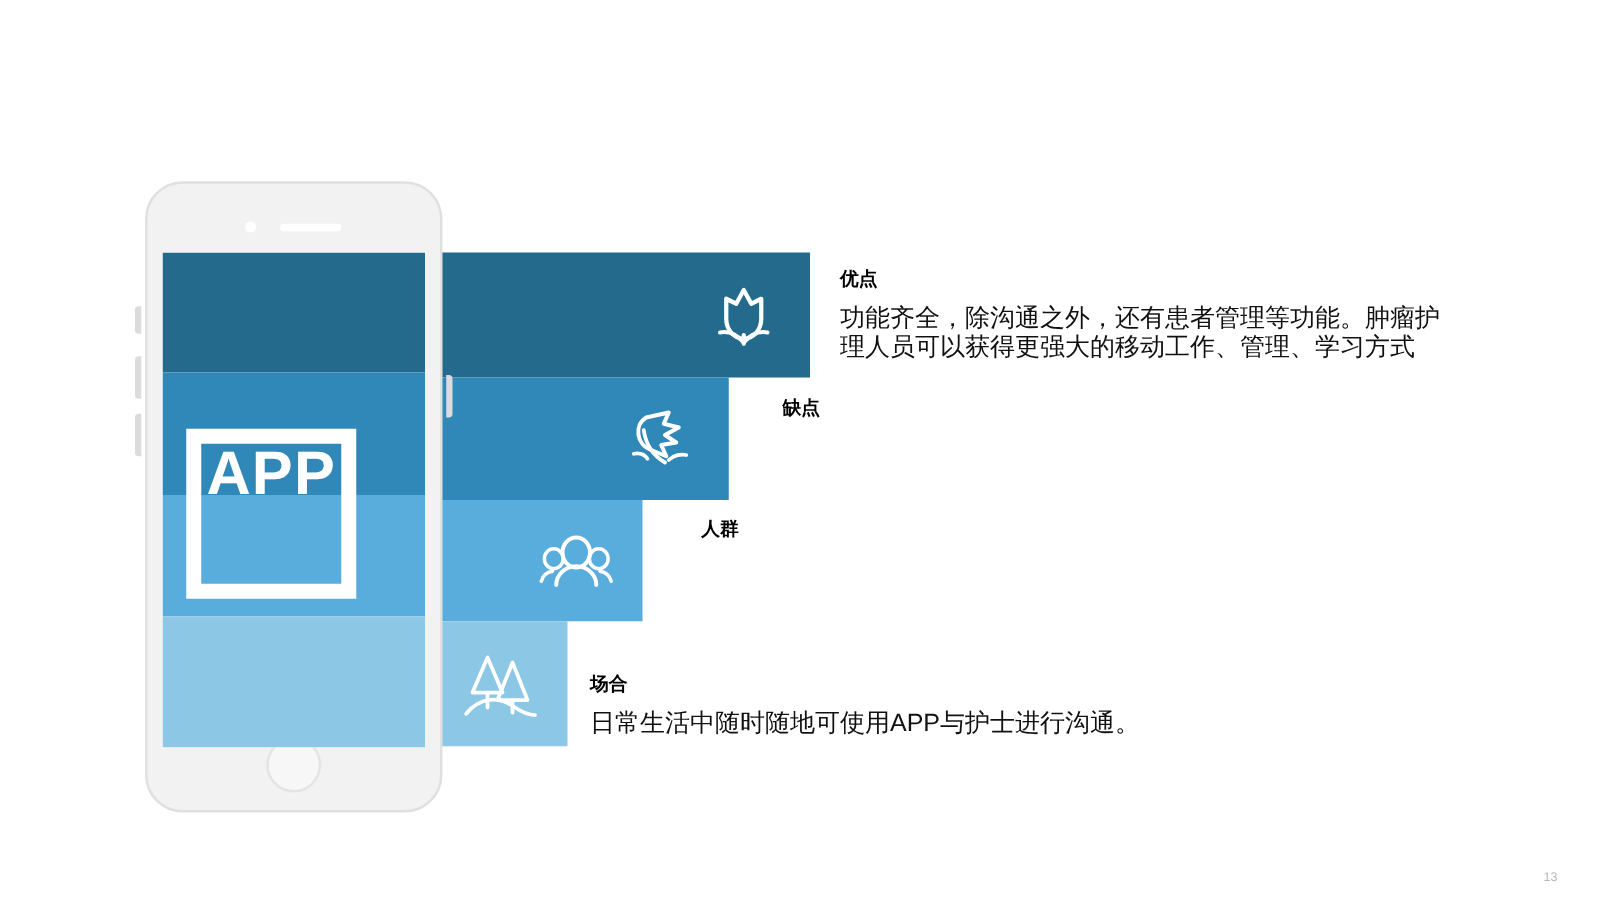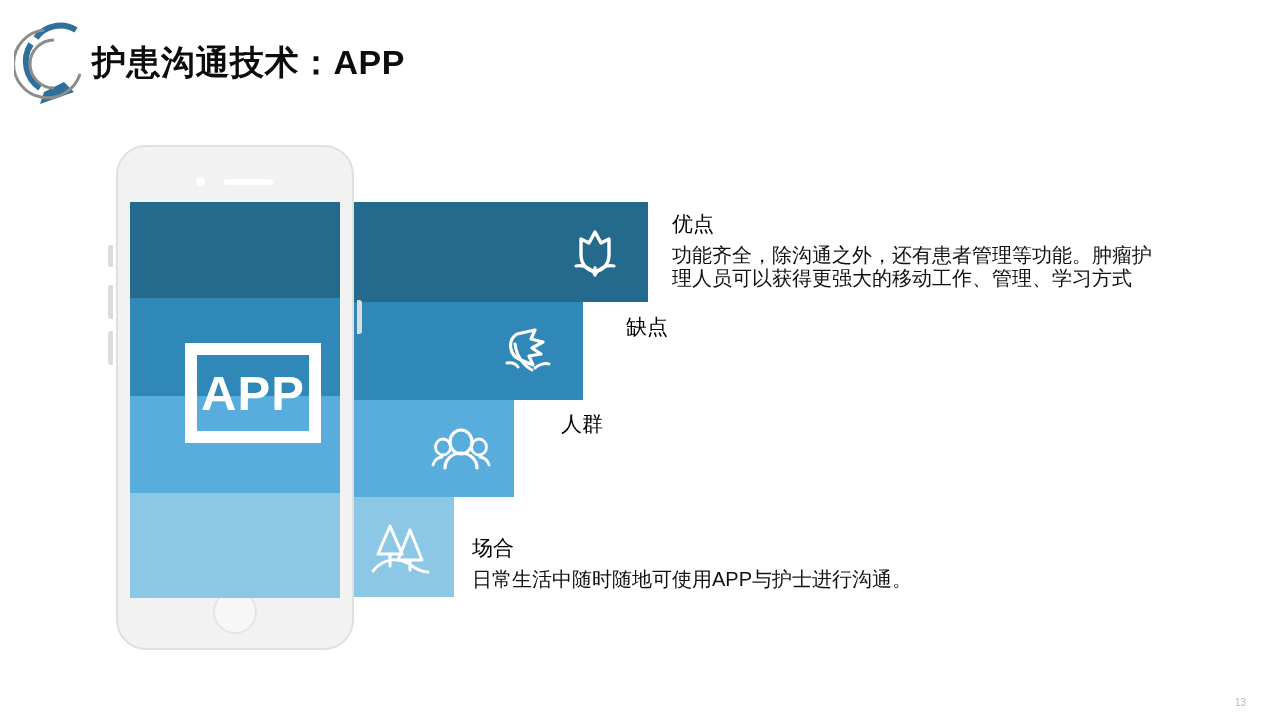--- a/index.html
+++ b/index.html
@@ -136,28 +136,28 @@
     width: 210px;
     height: 396px;
     overflow: hidden;
     background: #ffffff;
   }
   .screen-band {
     width: 100%;
   }
   #app-badge {
     position: absolute;
-    left: 185px;
+    left: 149px;
     top: 343px;
     width: 136px;
-    height: 100px;
+    height: 136px;
     border: 12px solid #ffffff;
     box-sizing: border-box;
     display: flex;
-    align-items: center;
+    align-items: flex-start;
     justify-content: center;
     z-index: 6;
   }
   #app-badge-label {
     font-size: 49px;
     font-weight: bold;
     color: #ffffff;
     letter-spacing: 1px;
     line-height: 1;
   }
@@ -175,22 +175,22 @@
     width: 62px;
     height: 62px;
     flex: 0 0 auto;
   }
 
   
   .text-block {
     position: absolute;
   }
   .block-heading {
-    font-size: 21px;
-    font-weight: normal;
+    font-size: 15px;
+    font-weight: bold;
     color: #000000;
     line-height: 28px;
     margin: 0 0 6px 0;
     white-space: nowrap;
   }
   .block-body {
     font-size: 20px;
     color: #111111;
     line-height: 23px;
     margin: 0;
@@ -203,32 +203,20 @@
     bottom: 12px;
     font-size: 10px;
     color: #b7b7b7;
   }
 </style>
 </head>
 <body>
 
 <div id="slide">
 
-  <div id="header">
-    <div id="brand-logo">
-      <svg width="82" height="90" viewBox="0 0 82 90">
-        <path d="M62 14 A30 30 0 0 0 22 22" stroke="#2e7099" stroke-width="6" fill="none" stroke-linecap="butt"></path>
-        <path d="M17 28 A32 32 0 0 0 26 72" stroke="#2e7099" stroke-width="6" fill="none" stroke-linecap="butt"></path>
-        <path d="M30 76 L26 88 L60 76 L50 66 Z" fill="#2e7099"></path>
-        <path d="M30 14 A34 34 0 1 0 66 58" stroke="#8c8c8c" stroke-width="3" fill="none" stroke-linecap="butt"></path>
-        <path d="M40 24 A24 24 0 0 0 40 72" stroke="#8c8c8c" stroke-width="3" fill="none"></path>
-      </svg>
-    </div>
-    <div id="slide-title">护患沟通技术：APP</div>
-  </div>
 
   <div class="bar" style="top:202px; width:526px; height:100px; background:#246A8D;">
     <span class="bar-icon">
       <svg width="62" height="62" viewBox="0 0 62 62">
         <path d="M17 18 L17 34 A14 16 0 0 0 45 34 L45 18 L37 22 L31 11 L25 22 Z" fill="none" stroke="#ffffff" stroke-width="3.4" stroke-linejoin="round"></path>
         <path d="M31 47 L31 54" stroke="#ffffff" stroke-width="3.4" stroke-linecap="round"></path>
         <path d="M31 53 C24 45 17 44 12 45" fill="none" stroke="#ffffff" stroke-width="3.2" stroke-linecap="round"></path>
         <path d="M31 53 C38 45 45 44 50 45" fill="none" stroke="#ffffff" stroke-width="3.2" stroke-linecap="round"></path>
       </svg>
     </span>

